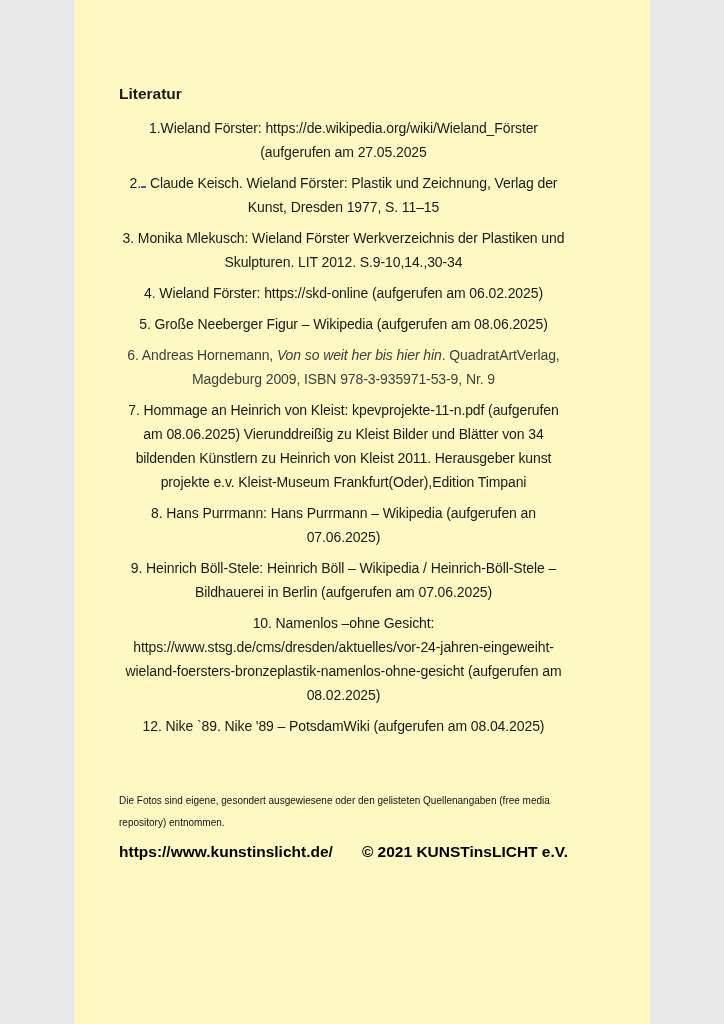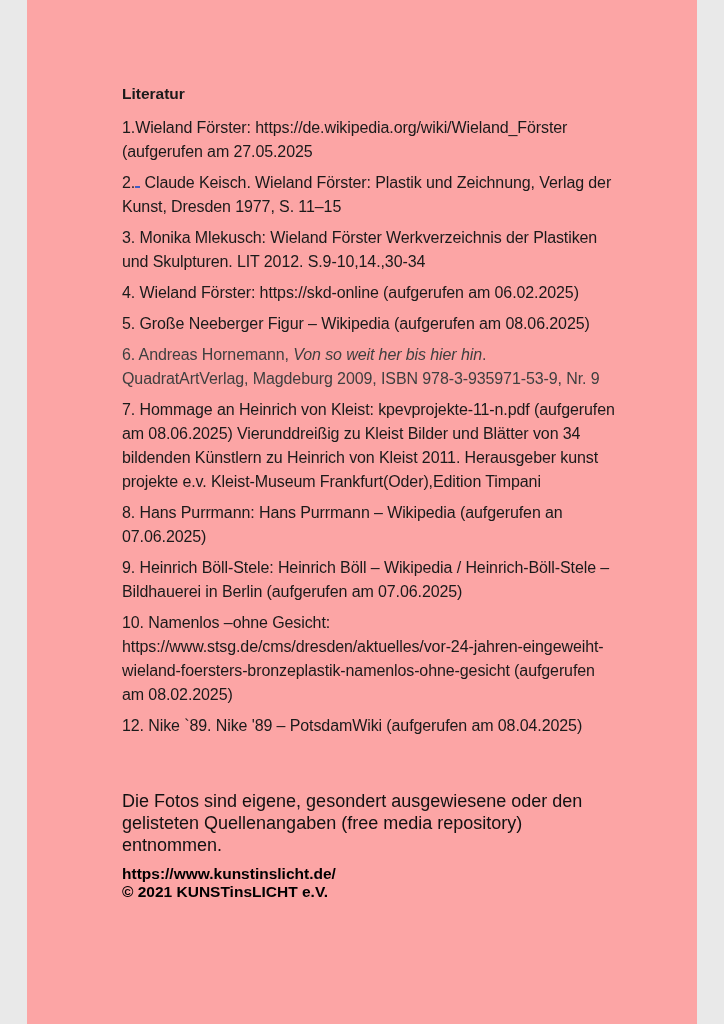--- a/index.html
+++ b/index.html
@@ -1,63 +1,63 @@
 <!DOCTYPE html>
 <html><head>
 <meta charset="utf-8">
 <style>
   * { margin: 0; padding: 0; box-sizing: border-box; }
   html, body { background: #e9e9e9; }
   body { font-family: "Liberation Sans", sans-serif; }
   .page {
     position: relative;
-    width: 670px;
+    width: 576px;
     height: 1024px;
     margin: 0 auto;
-    background: #fca5a5;
+    background: #fef9c3;
     color: #1a1a1a;
-    padding: 82px 82px 0 95px;
+    padding: 82px 82px 0 45px;
     overflow: hidden;
   }
   .heading {
     font-size: 15.5px;
     font-weight: bold;
     line-height: 24px;
     margin-bottom: 10px;
   }
   .ref {
-    font-size: 16px;
+    font-size: 14px;
     line-height: 24px;
     margin-bottom: 7px;
     letter-spacing: -0.1px;
+    text-align: center;
   }
   .ref.sp-lg { margin-top: 0; }
   .ref.gray { color: #3f3f3f; }
   .ref .italic { font-style: italic; }
   .grammar-space {
     display: inline-block;
     width: 5px;
     height: 14px;
     border-bottom: 2px solid #3d5cc5;
   }
   .footer { margin-top: 52px; }
   .footer-note {
-    font-size: 18px;
+    font-size: 10px;
     line-height: 22px;
     margin-bottom: 9px;
     color: #111;
   }
   .footer-row {
     display: flex;
     justify-content: space-between;
     align-items: baseline;
     font-size: 15.5px;
     font-weight: bold;
     color: #000;
-    flex-direction: column;
   }
 </style>
 </head>
 <body>
 
 <div class="page">
 
   <div class="heading">Literatur</div>
 
   <p class="ref">1.Wieland Förster: https://de.wikipedia.org/wiki/Wieland_Förster (aufgerufen am 27.05.2025</p>

